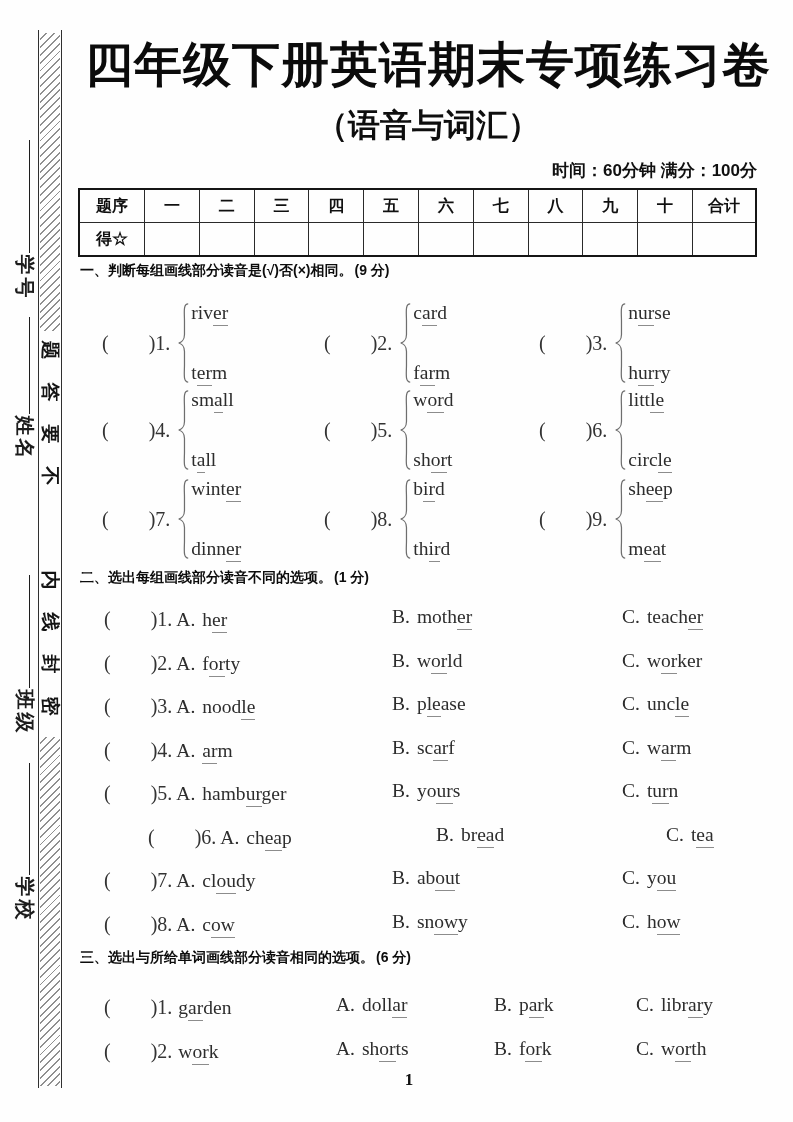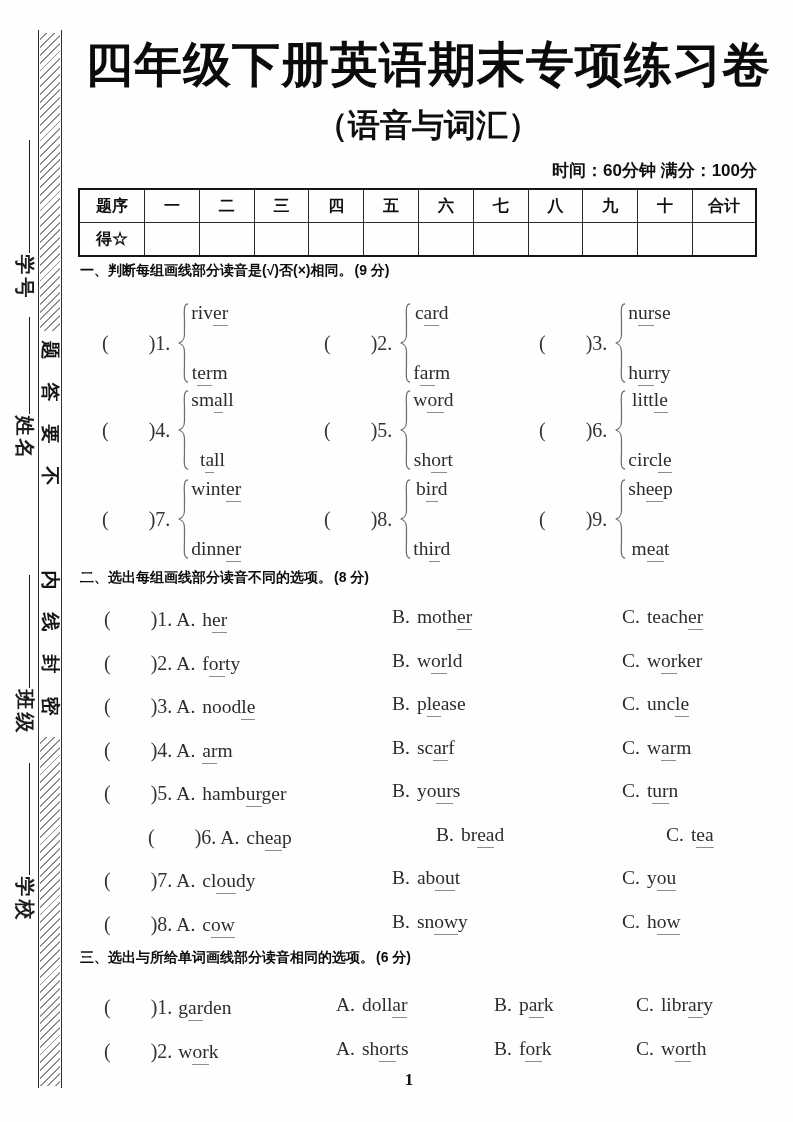--- a/index.html
+++ b/index.html
@@ -45,21 +45,21 @@
 
   
   .word{font-size:19.5px;color:#2d2d2d;white-space:nowrap;}
   .wu{border-bottom:1.7px solid #8c8c8c;padding-bottom:2px;}
   .wp:empty{display:none}
 
   
   .group{position:absolute;display:flex;align-items:center;height:86px;}
   .prefix{font-size:20px;color:#333;white-space:pre;}
   .brace{width:14px;height:80px;margin-left:5px;flex:0 0 auto;}
-  .gwords{margin-left:2px;height:82px;display:flex;flex-direction:column;justify-content:space-between;align-items:center;}
+  .gwords{margin-left:2px;height:82px;display:flex;flex-direction:column;justify-content:space-between;}
 
   
   .srow{position:absolute;left:0;width:793px;height:28px;}
   .srow .cell{position:absolute;white-space:nowrap;}
   .olabel{font-size:19.5px;color:#2d2d2d;margin-right:7px;}
   .s2 .ca{left:104px}.s2 .cb{left:392px}.s2 .cc{left:622px}
   .s3 .ca{left:104px}.s3 .oa{left:336px}.s3 .ob{left:494px}.s3 .oc{left:636px}
   .given{margin-left:2px;}
 
   .pageno{position:absolute;left:75px;top:1070px;width:668px;text-align:center;
@@ -233,21 +233,21 @@
     <svg class="brace" viewBox="0 0 14 84">
       <path d="M13.5 1 C8 1 9.6 10 9.6 19 L9.6 33 C9.6 39 6 41.5 3.5 42 C6 42.5 9.6 45 9.6 51 L9.6 65 C9.6 74 8 83 13.5 83" fill="none" stroke="#6e6e6e" stroke-width="1.3"></path>
     </svg>
     <div class="gwords">
           <span class="word"><span class="wp">sh</span><span class="wu">ee</span><span class="wp">p</span></span>
           <span class="word"><span class="wp">m</span><span class="wu">ea</span><span class="wp">t</span></span>
         </div>
   </div>
     </div>
 
-  <div class="sec-heading" style="top:569px"><span>二、选出每组画线部分读音不同的选项。</span><span class="score">(8 分)</span></div>
+  <div class="sec-heading" style="top:569px"><span>二、选出每组画线部分读音不同的选项。</span><span class="score">(1 分)</span></div>
   <div id="s2-items">
       <div class="srow s2" style="top: 606px;">
         <span class="cell ca"><span class="prefix">(　　)1.</span> <span class="option"><span class="olabel">A.</span><span class="word"><span class="wp">h</span><span class="wu">er</span></span></span></span>
         <span class="cell cb"><span class="option"><span class="olabel">B.</span><span class="word"><span class="wp">moth</span><span class="wu">er</span></span></span></span>
         <span class="cell cc"><span class="option"><span class="olabel">C.</span><span class="word"><span class="wp">teach</span><span class="wu">er</span></span></span></span>
       </div>
       <div class="srow s2" style="top: 650px;">
         <span class="cell ca"><span class="prefix">(　　)2.</span> <span class="option"><span class="olabel">A.</span><span class="word"><span class="wp">f</span><span class="wu">or</span><span class="wp">ty</span></span></span></span>
         <span class="cell cb"><span class="option"><span class="olabel">B.</span><span class="word"><span class="wp">w</span><span class="wu">or</span><span class="wp">ld</span></span></span></span>
         <span class="cell cc"><span class="option"><span class="olabel">C.</span><span class="word"><span class="wp">w</span><span class="wu">or</span><span class="wp">ker</span></span></span></span>

